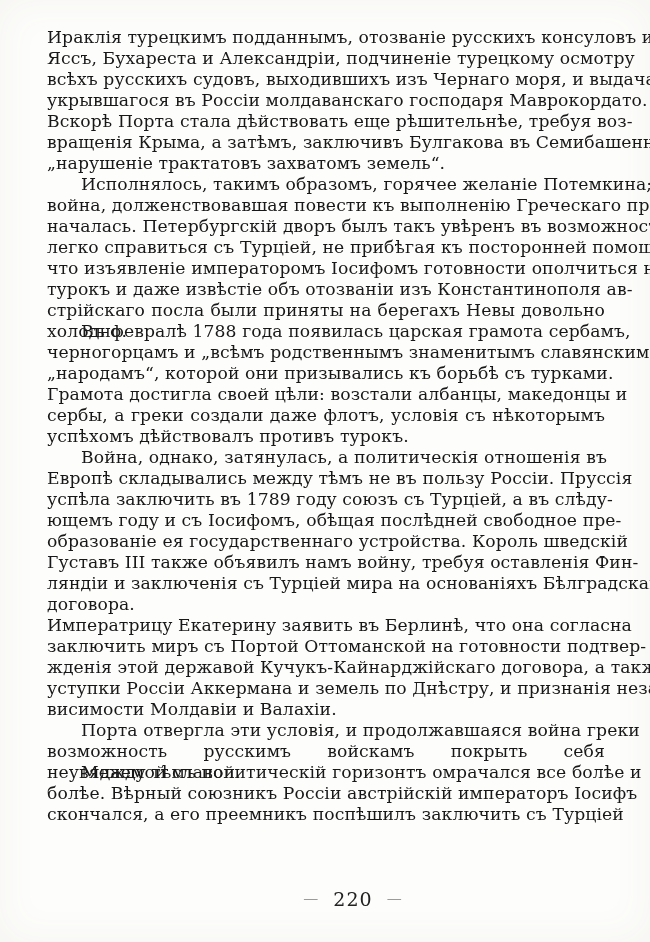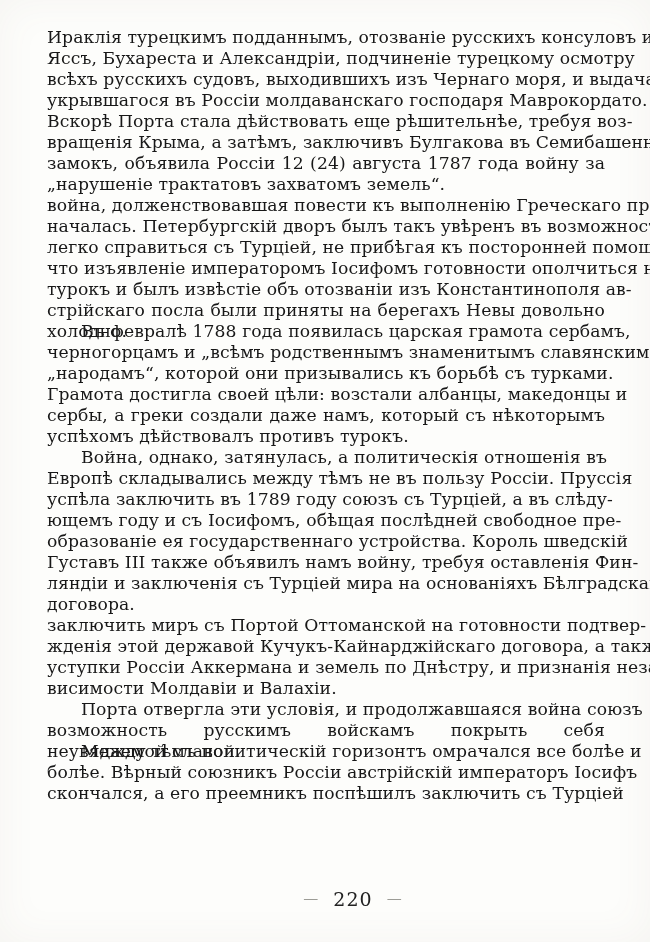--- a/index.html
+++ b/index.html
@@ -64,57 +64,58 @@
 
 <div class="page">
   <div class="text-block" id="text-block">
       <div class="paragraph">
         <div class="line">Ираклія турецкимъ подданнымъ, отозваніе русскихъ консуловъ изъ</div>
         <div class="line">Яссъ, Бухареста и Александріи, подчиненіе турецкому осмотру</div>
         <div class="line">всѣхъ русскихъ судовъ, выходившихъ изъ Чернаго моря, и выдача</div>
         <div class="line">укрывшагося въ Россіи молдаванскаго господаря Маврокордато.</div>
         <div class="line">Вскорѣ Порта стала дѣйствовать еще рѣшительнѣе, требуя воз-</div>
         <div class="line">вращенія Крыма, а затѣмъ, заключивъ Булгакова въ Семибашенный</div>
-        <div class="line">замокъ, объявила Россіи 12 (24) августа 1787 года войну за</div>
         <div class="line last">„нарушеніе трактатовъ захватомъ земель“.</div>
       </div>
       <div class="paragraph">
+        <div class="line indent">Исполнялось, такимъ образомъ, горячее желаніе Потемкина;</div>
         <div class="line">война, долженствовавшая повести къ выполненію Греческаго проекта,</div>
         <div class="line">началась. Петербургскій дворъ былъ такъ увѣренъ въ возможности</div>
         <div class="line">легко справиться съ Турціей, не прибѣгая къ посторонней помощи,</div>
         <div class="line">что изъявленіе императоромъ Іосифомъ готовности ополчиться на</div>
-        <div class="line">турокъ и былъ извѣстіе объ отозваніи изъ Константинополя ав-</div>
+        <div class="line">турокъ и даже извѣстіе объ отозваніи изъ Константинополя ав-</div>
         <div class="line last">стрійскаго посла были приняты на берегахъ Невы довольно холодно.</div>
       </div>
       <div class="paragraph">
         <div class="line indent">Въ февралѣ 1788 года появилась царская грамота сербамъ,</div>
         <div class="line">черногорцамъ и „всѣмъ родственнымъ знаменитымъ славянскимъ</div>
         <div class="line">„народамъ“, которой они призывались къ борьбѣ съ турками.</div>
         <div class="line">Грамота достигла своей цѣли: возстали албанцы, македонцы и</div>
-        <div class="line">сербы, а греки создали даже намъ, который съ нѣкоторымъ</div>
+        <div class="line">сербы, а греки создали даже флотъ, условія съ нѣкоторымъ</div>
         <div class="line last">успѣхомъ дѣйствовалъ противъ турокъ.</div>
       </div>
       <div class="paragraph">
         <div class="line indent">Война, однако, затянулась, а политическія отношенія въ</div>
         <div class="line">Европѣ складывались между тѣмъ не въ пользу Россіи. Пруссія</div>
         <div class="line">успѣла заключить въ 1789 году союзъ съ Турціей, а въ слѣду-</div>
         <div class="line">ющемъ году и съ Іосифомъ, обѣщая послѣдней свободное пре-</div>
         <div class="line">образованіе ея государственнаго устройства. Король шведскій</div>
         <div class="line">Густавъ III также объявилъ намъ войну, требуя оставленія Фин-</div>
         <div class="line">ляндіи и заключенія съ Турціей мира на основаніяхъ Бѣлградскаго</div>
         <div class="line last">договора.</div>
       </div>
       <div class="paragraph">
+        <div class="line">Императрицу Екатерину заявить въ Берлинѣ, что она согласна</div>
         <div class="line">заключить миръ съ Портой Оттоманской на готовности подтвер-</div>
         <div class="line">жденія этой державой Кучукъ-Кайнарджійскаго договора, а также</div>
         <div class="line">уступки Россіи Аккермана и земель по Днѣстру, и признанія неза-</div>
         <div class="line last">висимости Молдавіи и Валахіи.</div>
       </div>
       <div class="paragraph">
-        <div class="line indent">Порта отвергла эти условія, и продолжавшаяся война союзъ</div>
+        <div class="line indent">Порта отвергла эти условія, и продолжавшаяся война греки</div>
         <div class="line last">возможность русскимъ войскамъ покрыть себя неувядаемой славой.</div>
       </div>
       <div class="paragraph">
         <div class="line indent">Между тѣмъ политическій горизонтъ омрачался все болѣе и</div>
         <div class="line">болѣе. Вѣрный союзникъ Россіи австрійскій императоръ Іосифъ</div>
         <div class="line">скончался, а его преемникъ поспѣшилъ заключить съ Турціей</div>
       </div>
     </div>
   <div class="footer">
     <span class="dash">—</span><span class="num">220</span><span class="dash">—</span>

